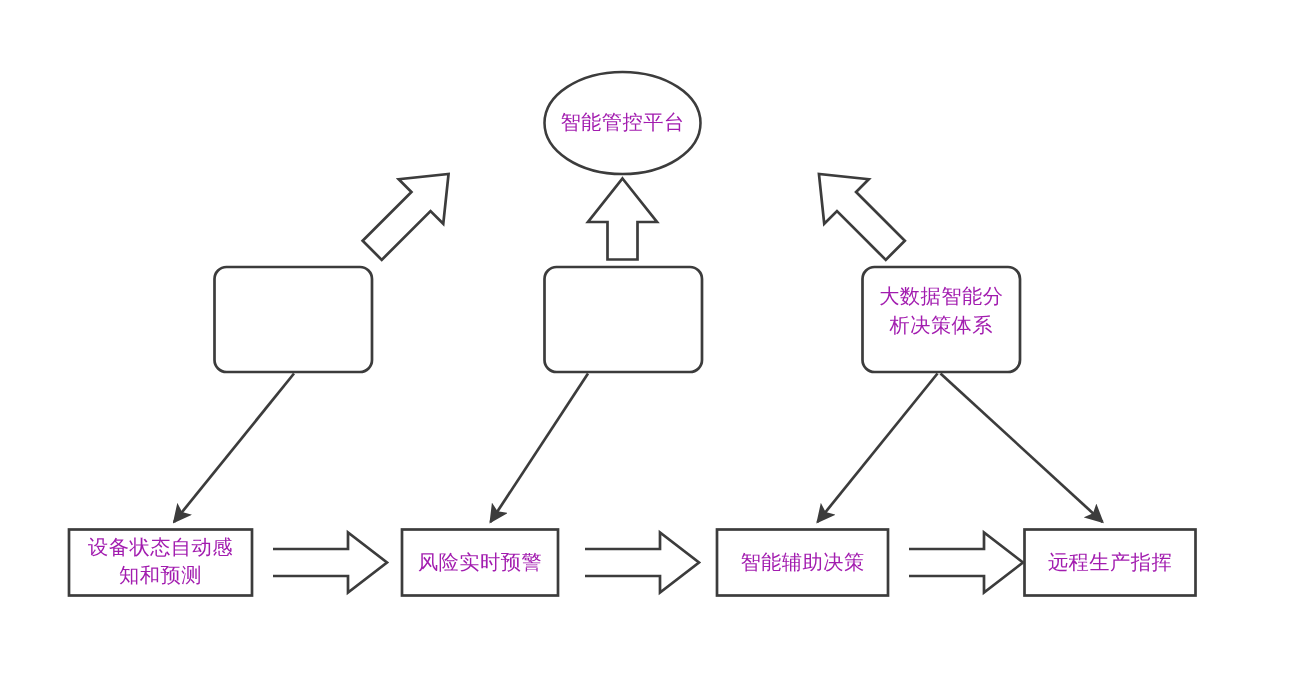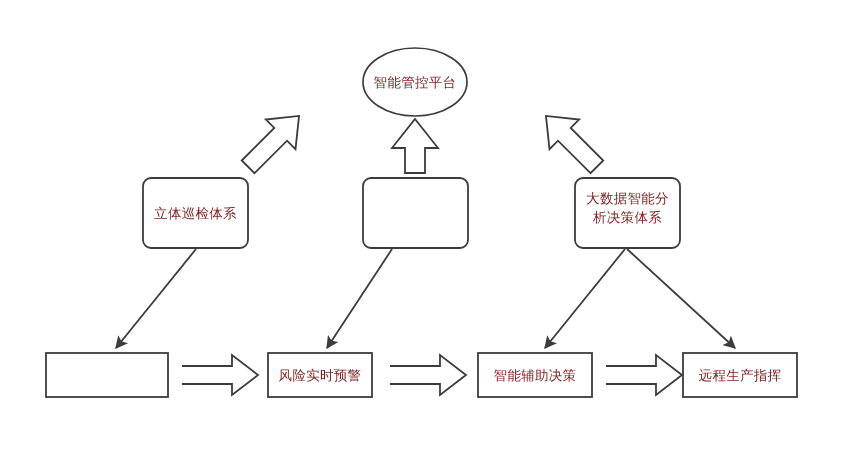--- a/index.html
+++ b/index.html
@@ -23,21 +23,21 @@
     top: 0;
     width: 859px;
     height: 458px;
   }
   .node-label {
     position: absolute;
     display: flex;
     align-items: center;
     justify-content: center;
     text-align: center;
-    color: #7f1d1d;
+    color: #a21caf;
     font-size: 13.5px;
     line-height: 19px;
     letter-spacing: 0.3px;
     pointer-events: none;
     white-space: pre-line;
   }
   .ellipse-label { font-size: 13.5px; }
 </style>
 </head>
 <body>
@@ -77,21 +77,22 @@
       <path d="M -38 -9 L 8 -9 L 8 -21 L 34 0 L 8 21 L 8 9 L -38 9 Z" fill="#ffffff" stroke="#3c3c3c" stroke-width="1.8" stroke-linejoin="miter"></path>
     </g>
 
     <path d="M 182 366 L 232 366 L 232 355 L 258 375 L 232 395 L 232 384 L 182 384" fill="#ffffff" stroke="#3c3c3c" stroke-width="1.8" stroke-linejoin="miter" stroke-linecap="butt"></path>
     <path d="M 390 366 L 440 366 L 440 355 L 466 375 L 440 395 L 440 384 L 390 384" fill="#ffffff" stroke="#3c3c3c" stroke-width="1.8" stroke-linejoin="miter" stroke-linecap="butt"></path>
     <path d="M 606 366 L 656 366 L 656 355 L 682 375 L 656 395 L 656 384 L 606 384" fill="#ffffff" stroke="#3c3c3c" stroke-width="1.8" stroke-linejoin="miter" stroke-linecap="butt"></path>
   </svg>
 
   <div class="node-label ellipse-label" style="left:363px; top:48px; width:104px; height:68px;">智能管控平台</div>
 
-  <div class="node-label" style="left:143px; top:178px; width:105px; height:70px;">立体巡检体系</div>
   <div class="node-label" style="left:575px; top:178px; width:105px; height:60px;border-radius:13px;">大数据智能分
 析决策体系</div>
 
+  <div class="node-label" style="left:46px; top:353px; width:122px; height:44px;">设备状态自动感
+知和预测</div>
   <div class="node-label" style="left:268px; top:353px; width:104px; height:44px;border-radius:20px;">风险实时预警</div>
   <div class="node-label" style="left:478px; top:353px; width:114px; height:44px;">智能辅助决策</div>
   <div class="node-label" style="left:683px; top:353px; width:114px; height:44px;text-align:center;">远程生产指挥</div>
 
 </div>
 
 </body></html>

